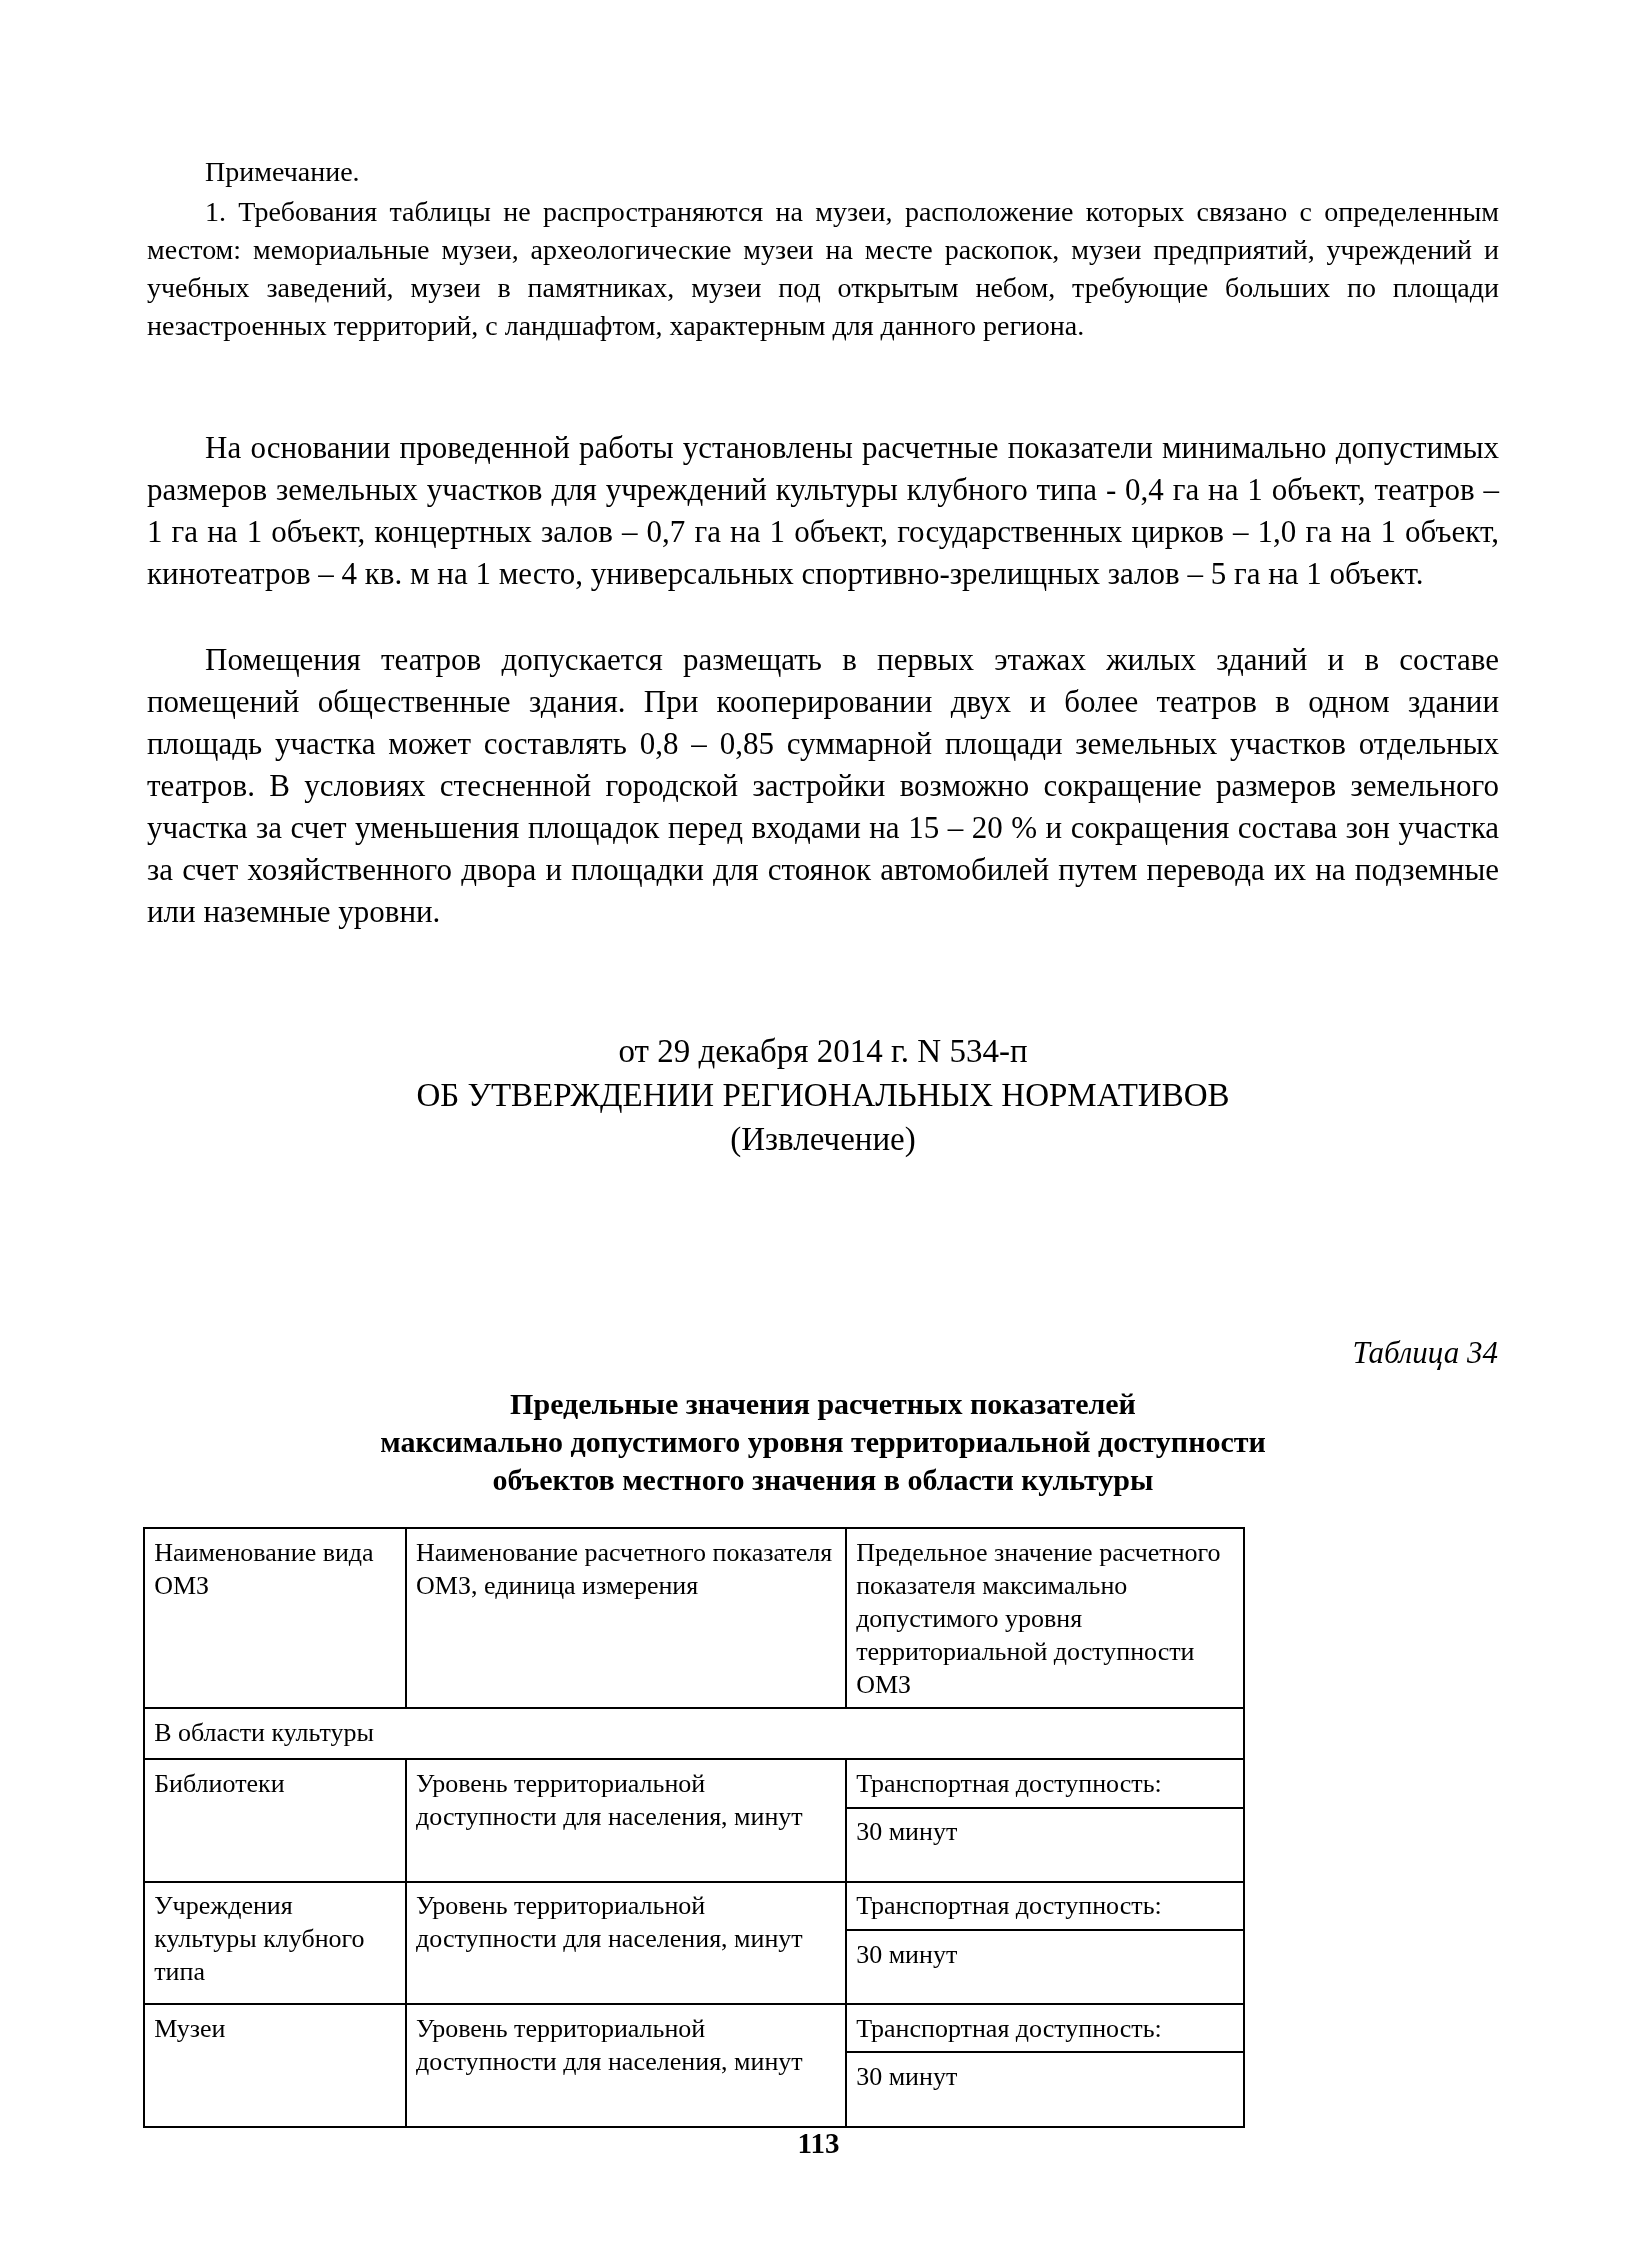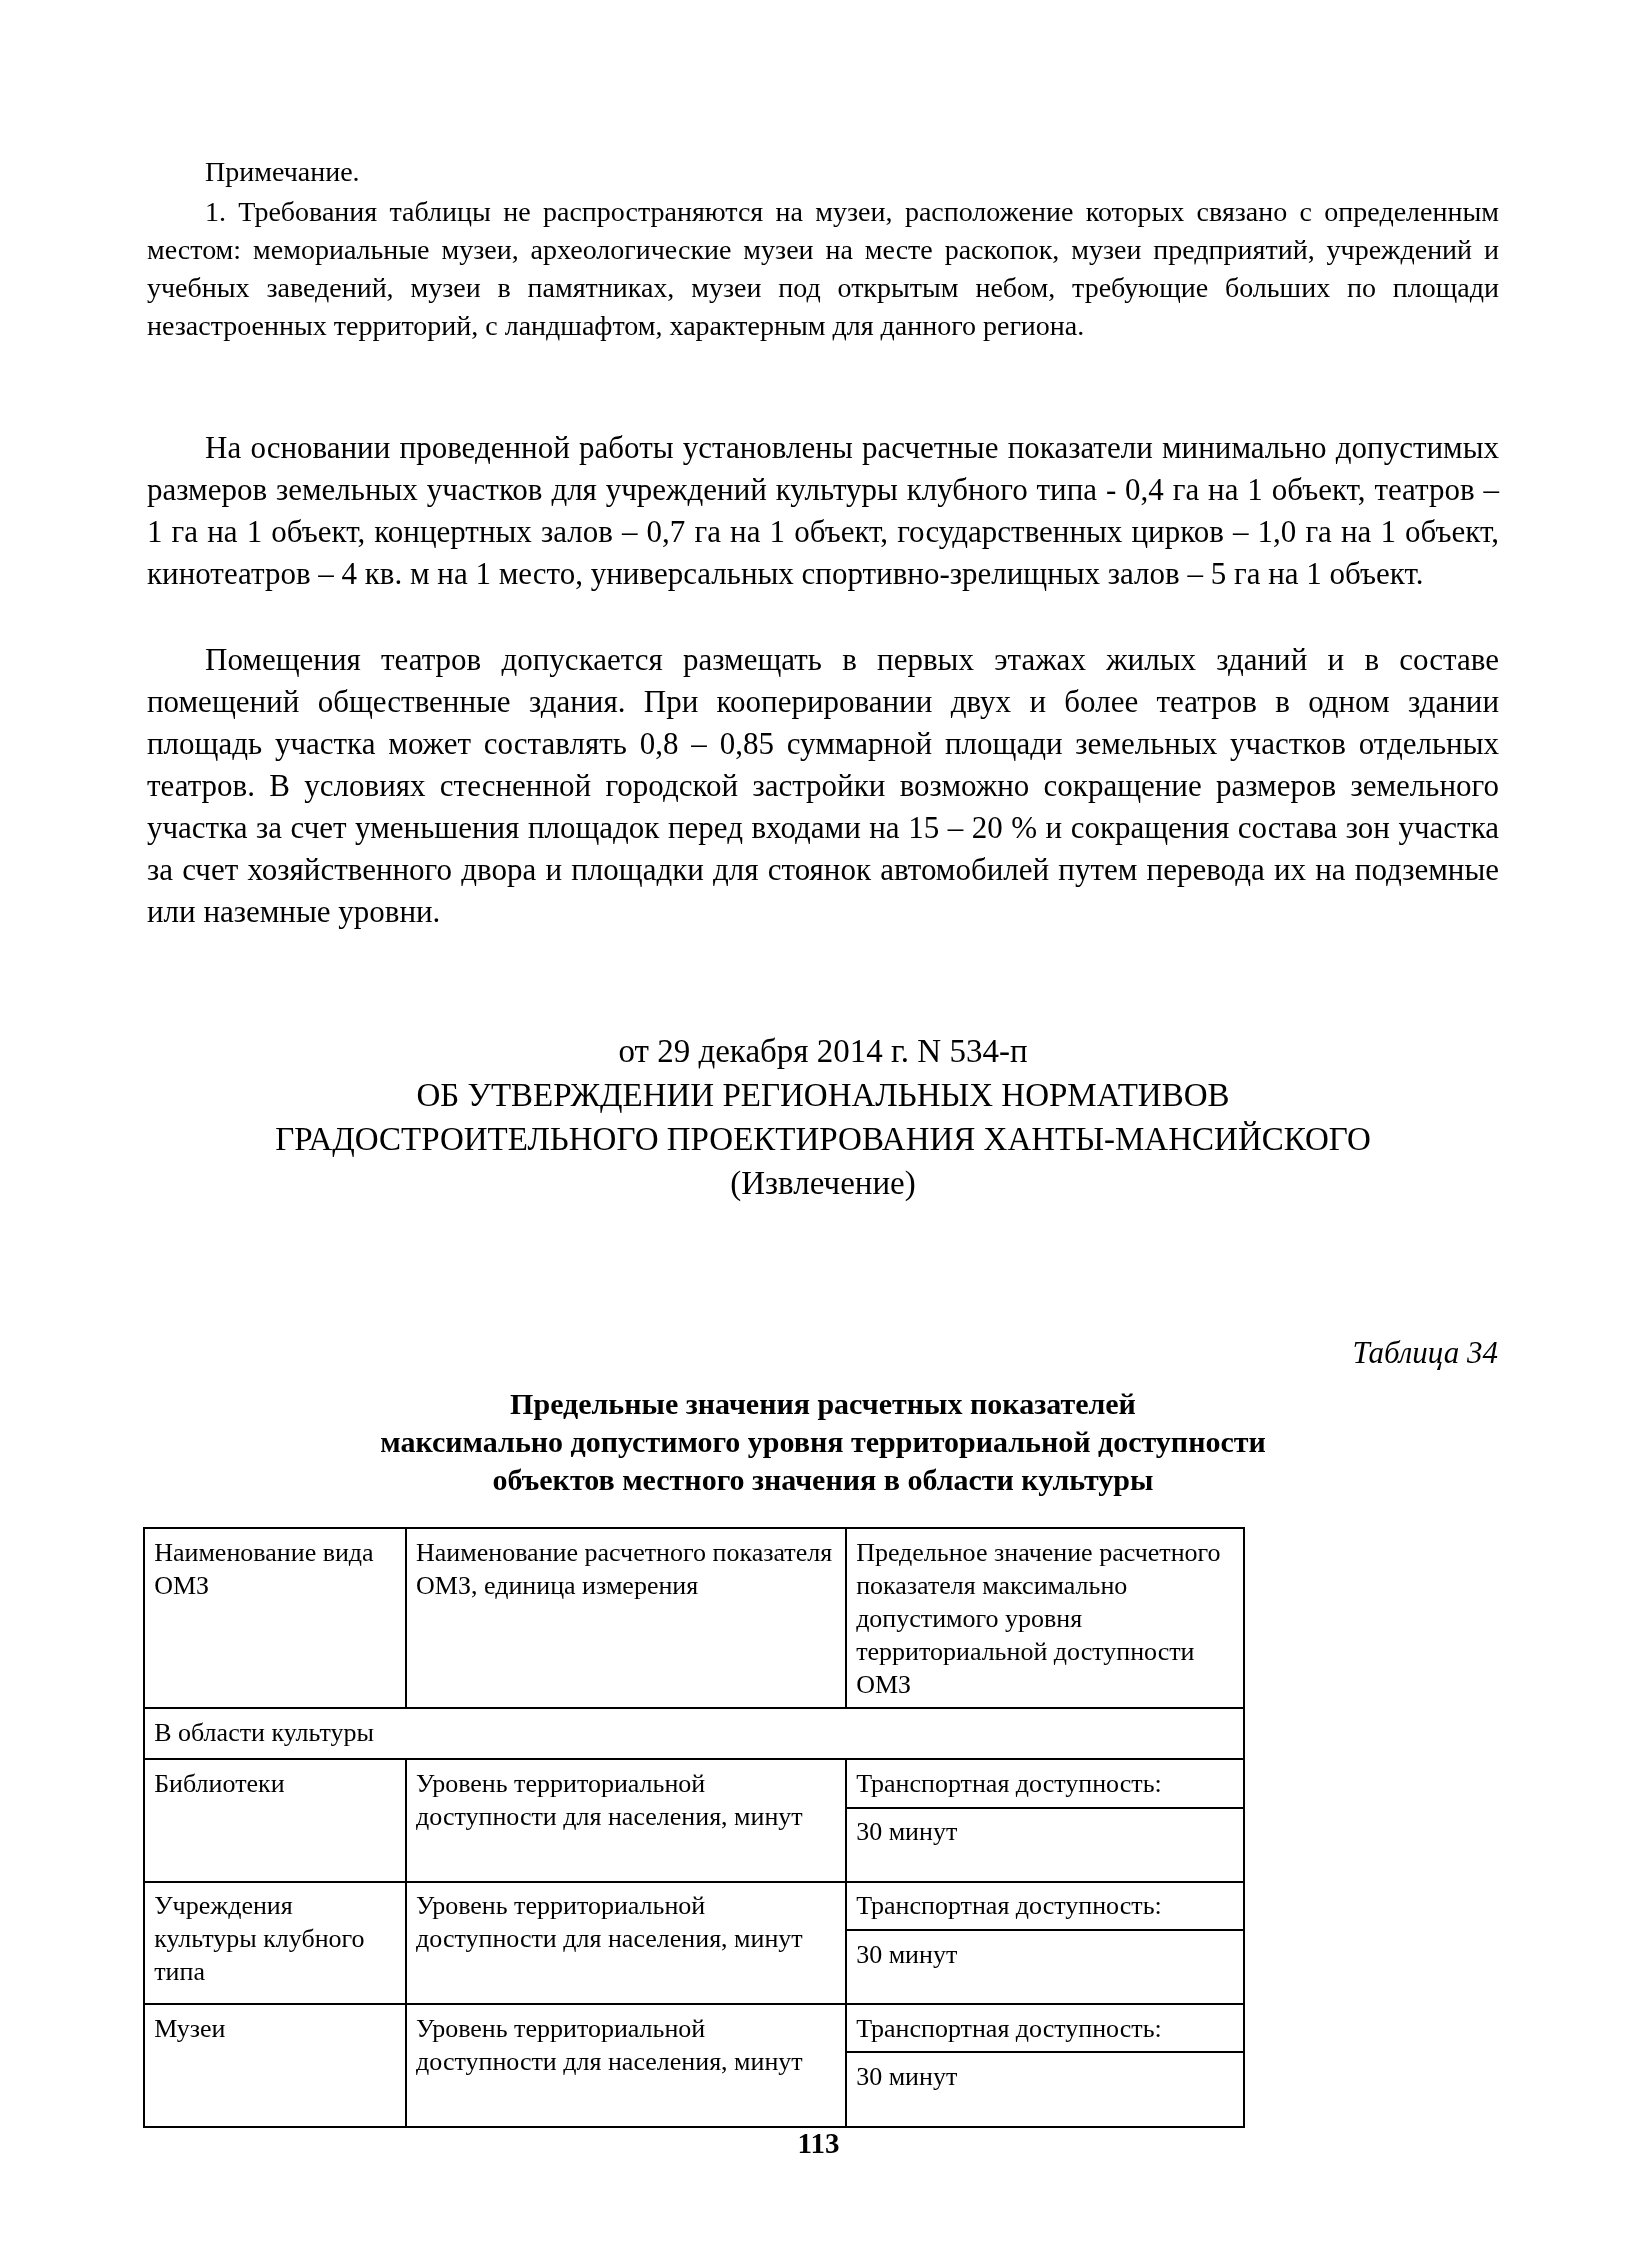--- a/index.html
+++ b/index.html
@@ -35,21 +35,20 @@
 
   <div class="para small indent" style="top:153px;">Примечание.</div>
   <div class="para small indent" style="top:193px;">1. Требования таблицы не распространяются на музеи, расположение которых связано с определенным местом: мемориальные музеи, археологические музеи на месте раскопок, музеи предприятий, учреждений и учебных заведений, музеи в памятниках, музеи под открытым небом, требующие больших по площади незастроенных территорий, с ландшафтом, характерным для данного региона.</div>
 
   <div class="para indent" style="top:427px;">На основании проведенной работы установлены расчетные показатели минимально допустимых размеров земельных участков для учреждений культуры клубного типа - 0,4 га на 1 объект, театров – 1 га на 1 объект, концертных залов – 0,7 га на 1 объект, государственных цирков – 1,0 га на 1 объект, кинотеатров – 4 кв. м на 1 место, универсальных спортивно-зрелищных залов – 5 га на 1 объект.</div>
   <div class="para indent" style="top:639px;">Помещения театров допускается размещать в первых этажах жилых зданий и в составе помещений общественные здания. При кооперировании двух и более театров в одном здании площадь участка может составлять 0,8 – 0,85 суммарной площади земельных участков отдельных театров. В условиях стесненной городской застройки возможно сокращение размеров земельного участка за счет уменьшения площадок перед входами на 15 – 20 % и сокращения состава зон участка за счет хозяйственного двора и площадки для стоянок автомобилей путем перевода их на подземные или наземные уровни.</div>
 
   <div class="center-block" style="top:1029px;">
     <div>от 29 декабря 2014 г. N 534-п</div>
     <div>ОБ УТВЕРЖДЕНИИ РЕГИОНАЛЬНЫХ НОРМАТИВОВ</div>
-    <div>ГРАДОСТРОИТЕЛЬНОГО ПРОЕКТИРОВАНИЯ ХАНТЫ-МАНСИЙСКОГО</div>
     <div>(Извлечение)</div>
   </div>
 
   <div class="table-label">Таблица 34</div>
 
   <div class="table-title">
     <div>Предельные значения расчетных показателей</div>
     <div>максимально допустимого уровня территориальной доступности</div>
     <div>объектов местного значения в области культуры</div>
   </div>

